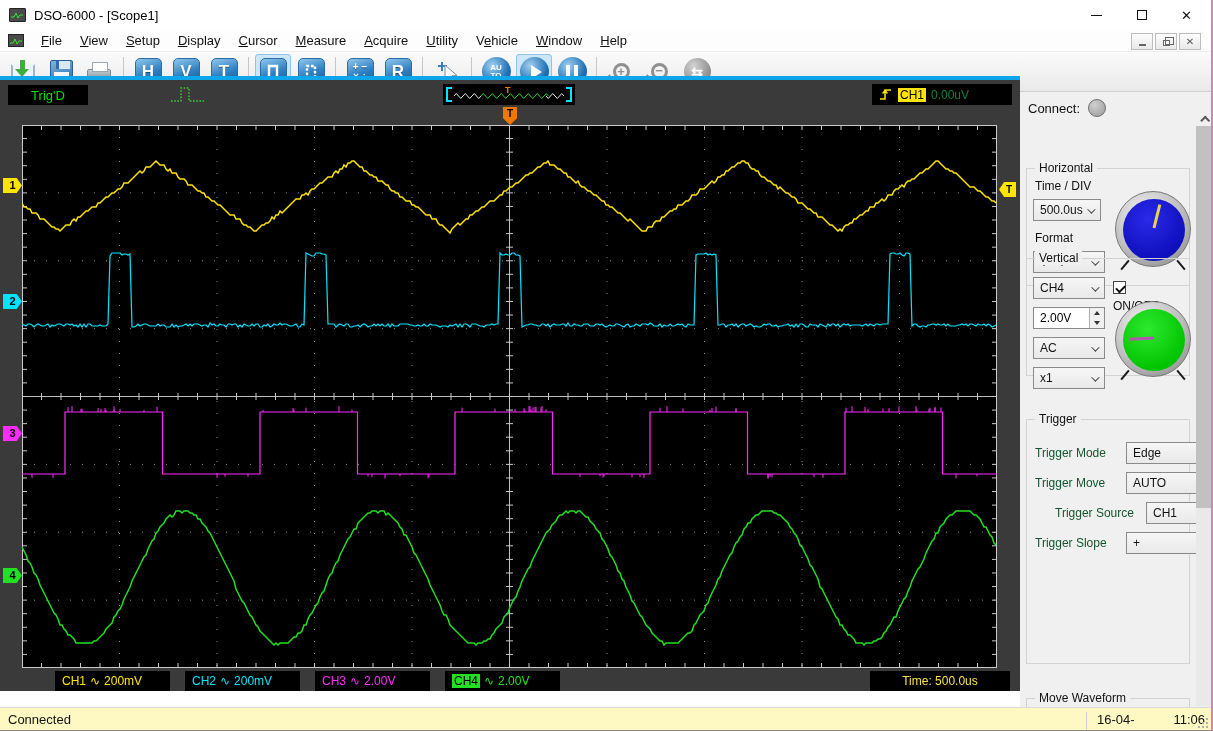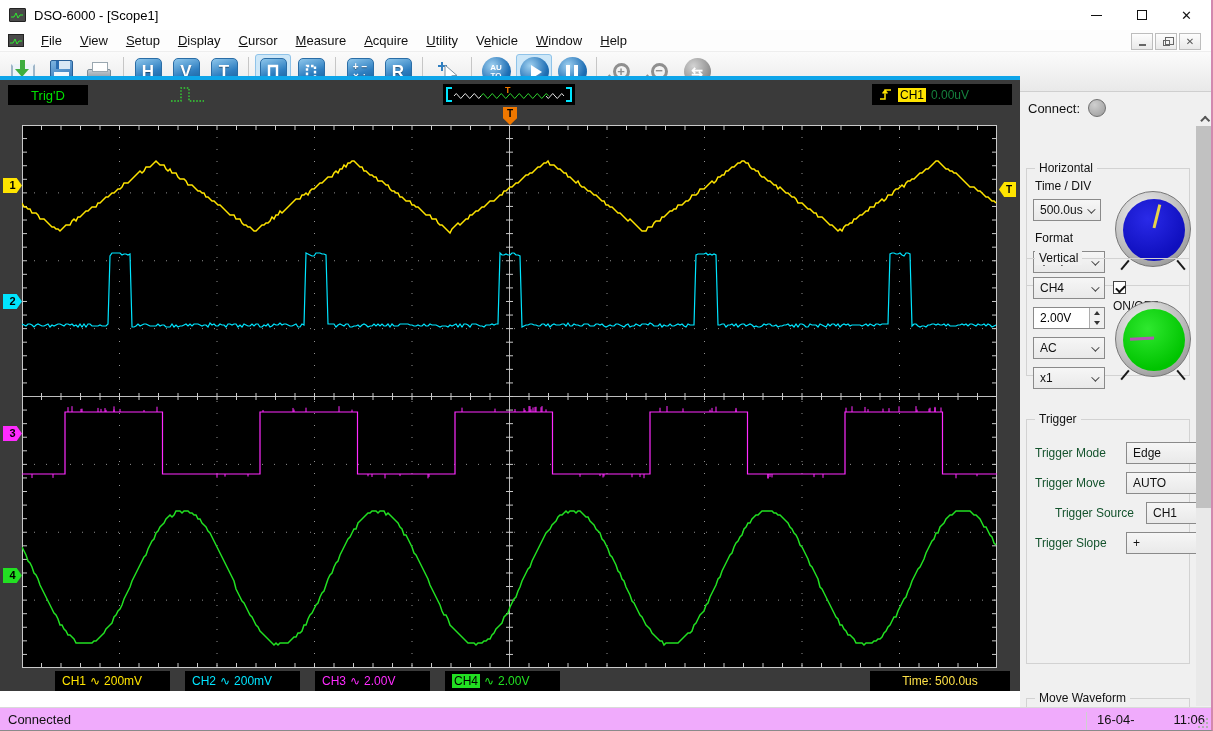--- a/index.html
+++ b/index.html
@@ -100,21 +100,21 @@
   .arr-dn { width:0; height:0; border-left:3px solid transparent; border-right:3px solid transparent; border-top:4px solid #333; }
   .trig-row { position:absolute; left:8px; width:150px; height:22px; }
   .trig-row .lbl { position:absolute; left:0; top:4px; font-size:12px; color:#14532d; }
   .trig-row .combo { left:91px; top:0; width:94px; }
   
   .vscroll { position:absolute; right:1px; top:18px; width:16px; height:596px; background:#e9e9e9; }
   .vs-up { position:absolute; top:0; width:16px; height:16px; background:#f0f0f0; display:flex; align-items:center; justify-content:center; }
   .vs-up i { width:7px; height:7px; border-top:2px solid #555; border-right:2px solid #555; transform:rotate(-45deg) translate(-1px,2px); }
   .vs-thumb { position:absolute; top:16px; width:16px; height:382px; background:#c1c1c1; }
   
-  .statusbar { position:absolute; left:0; top:707px; width:100%; height:24px; background:#f0abfc; border-top:1px solid #d9d9d9; font-size:13px; color:#111; }
+  .statusbar { position:absolute; left:0; top:707px; width:100%; height:24px; background:#fef9c3; border-top:1px solid #d9d9d9; font-size:13px; color:#111; }
   .sb-left { position:absolute; left:8px; top:4px; }
   .sb-date { position:absolute; left:1086px; top:4px; width:119px; border-left:1px solid #cfcfcf; padding-left:10px; display:flex; gap:10px; }
   .grip { position:absolute; right:3px; bottom:3px; width:2px; height:2px; background:#b0b0b0;
           box-shadow:-4px 0 #b0b0b0,-8px 0 #b0b0b0,0 -4px #b0b0b0,-4px -4px #b0b0b0,0 -8px #b0b0b0; }
 </style>
 </head>
 <body>
 
 <div class="titlebar">
   <span class="app-icon">

